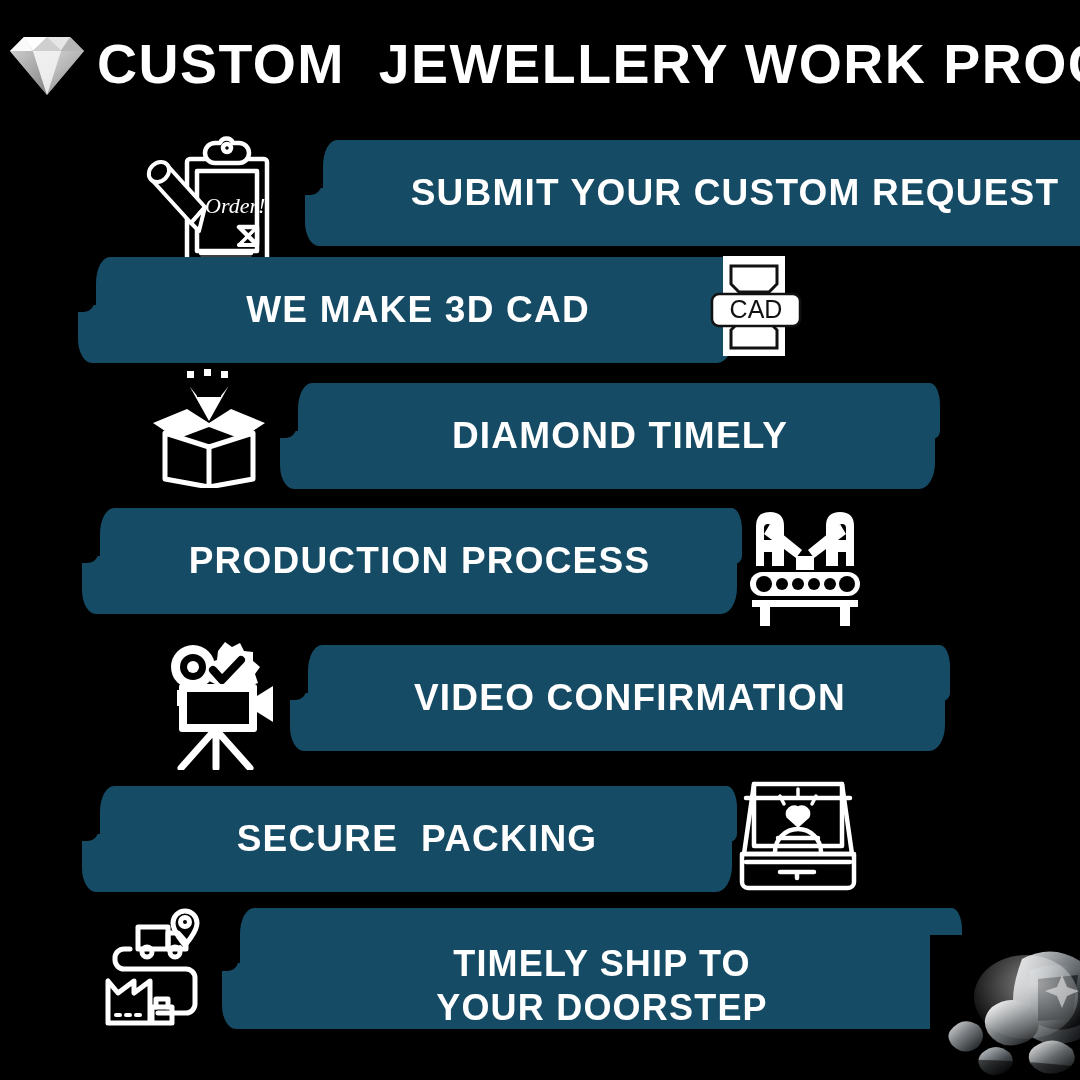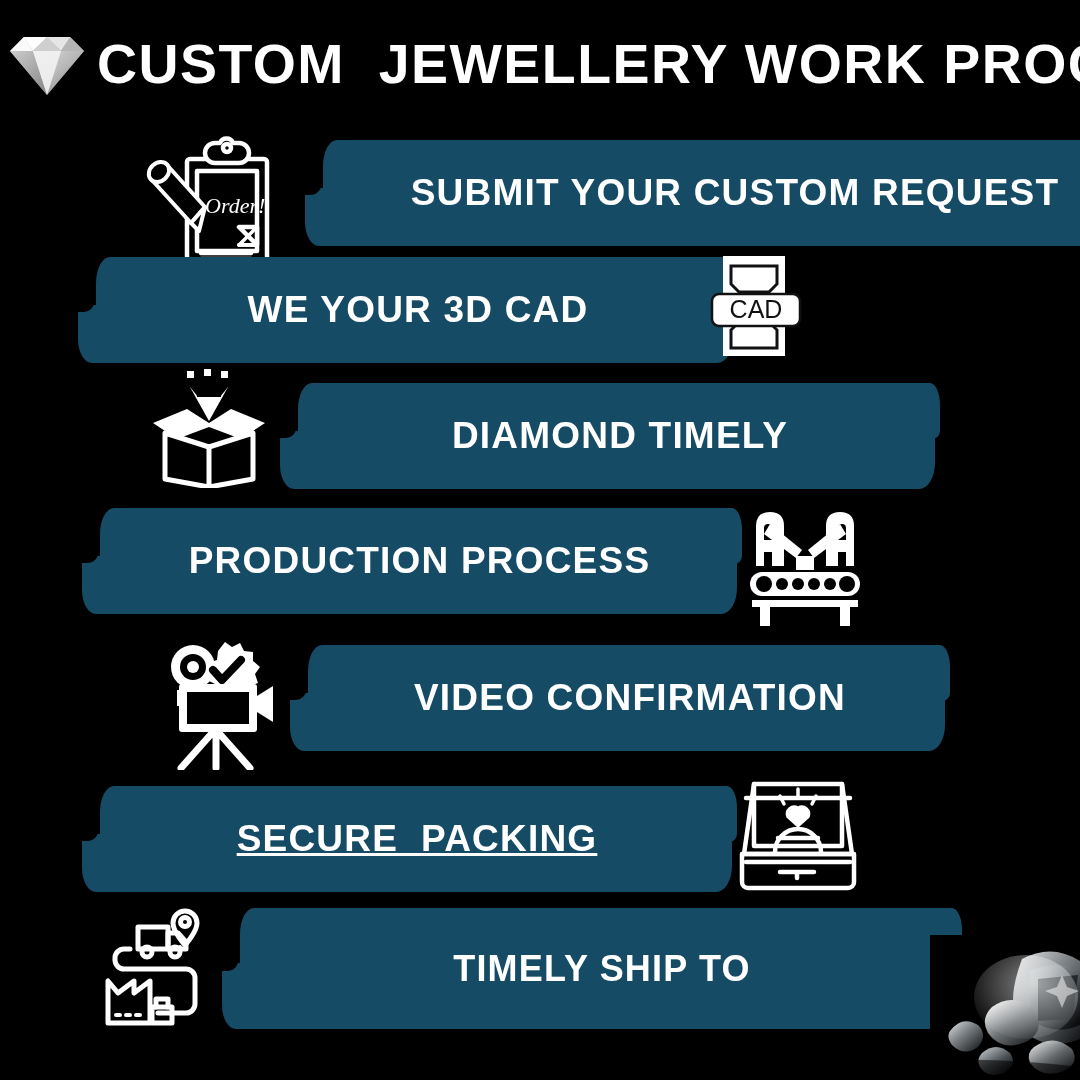--- a/index.html
+++ b/index.html
@@ -120,21 +120,21 @@
         </g>
       </svg>
     </div>
   </div>
 
   <div class="row" style="top:257px;">
     <div class="banner" style="left:78px; width:660px; top:0;">
       <div class="band band-top" style="left:18px; width:642px;"></div>
       <div class="band band-bot" style="left:0px; width:655px;"></div>
       <div class="band-nick"></div>
-      <div class="banner-label" style="padding-left:20px;">WE YOUR 3D CAD</div>
+      <div class="banner-label" style="padding-left:20px;">WE MAKE 3D CAD</div>
     </div>
     <div class="icon-box" style="left:701px; top:-5px; width:110px; height:110px;">
       <svg viewBox="0 0 110 110">
         <rect x="22" y="4" width="62" height="100" fill="#fff"></rect>
         <path d="M30 14 h46 v18 l-8 8 h-30 l-8 -8 z" fill="none" stroke="#111" stroke-width="3"></path>
         <path d="M30 96 h46 v-18 l-8 -8 h-30 l-8 8 z" fill="none" stroke="#111" stroke-width="3"></path>
         <rect x="11" y="42" width="88" height="32" rx="7" fill="#fff" stroke="#111" stroke-width="2.5"></rect>
         <text x="55" y="66" text-anchor="middle" font-family="'Liberation Sans', sans-serif" font-size="25" fill="#111">CAD</text>
       </svg>
     </div>
@@ -216,21 +216,21 @@
         <path d="M50 102 L18 138 M55 102 L87 138 M53 102 v36" stroke="#fff" stroke-width="7" stroke-linecap="round"></path>
       </svg>
     </div>
   </div>
 
   <div class="row" style="top:786px;">
     <div class="banner" style="left:82px; width:655px; top:0;">
       <div class="band band-top" style="left:18px; width:637px;"></div>
       <div class="band band-bot" style="left:0px; width:650px;"></div>
       <div class="band-nick"></div>
-      <div class="banner-label" style="padding-left:15px;text-decoration:underline;">SECURE  PACKING</div>
+      <div class="banner-label" style="padding-left:15px;">SECURE  PACKING</div>
     </div>
     <div class="icon-box" style="left:728px; top:-10px; width:140px; height:120px;">
       <svg viewBox="0 0 140 120" fill="none" stroke="#fff" stroke-width="4.5" stroke-linejoin="round" stroke-linecap="round">
         <path d="M26 8 h88 v62 h-88 z"></path>
         <path d="M26 8 L16 78 h108 L114 8"></path>
         <path d="M18 22 h104"></path>
         <path d="M14 78 h112 v28 a6 6 0 0 1 -6 6 h-100 a6 6 0 0 1 -6 -6 z"></path>
         <path d="M18 86 h104"></path>
         <path d="M52 96 h34 M69 96 v6"></path>
         <path d="M47 76 a23 23 0 0 1 46 0"></path>
@@ -239,22 +239,23 @@
         <path d="M56 28 l-4 -8 M70 22 v-9 M84 28 l4 -8" stroke-width="3.5"></path>
       </svg>
     </div>
   </div>
 
   <div class="row" style="top:908px;">
     <div class="banner" style="left:222px; width:740px; top:0; height:122px;">
       <div class="band band-top" style="left:18px; width:722px; height:62px;"></div>
       <div class="band band-bot" style="left:0px; width:735px; top:55px; height:66px;"></div>
       <div class="band-nick" style="top:50px;"></div>
-      <div class="banner-label two-line" style="height:122px; padding-left:20px;">
+      <div class="banner-label two-line" style="height:122px; padding-left:20px;justify-content:flex-end;">
         <span>TIMELY SHIP TO</span>
+        <span>YOUR DOORSTEP</span>
       </div>
     </div>
     <div class="icon-box" style="left:100px; top:-5px; width:125px; height:128px;">
       <svg viewBox="0 0 125 128" fill="none" stroke="#fff" stroke-width="5" stroke-linejoin="round" stroke-linecap="round">
         <path d="M38 24 h30 v22 h-30 z"></path>
         <path d="M68 30 h10 l8 9 v7 h-18 z"></path>
         <circle cx="47" cy="49" r="5"></circle>
           <circle cx="75" cy="49" r="5"></circle>
         <path d="M68 46 h-16" stroke-width="4"></path>
         <path d="M97 20 a12 12 0 0 0 -24 0 c0 9 12 22 12 22 s12 -13 12 -22 z"></path>

